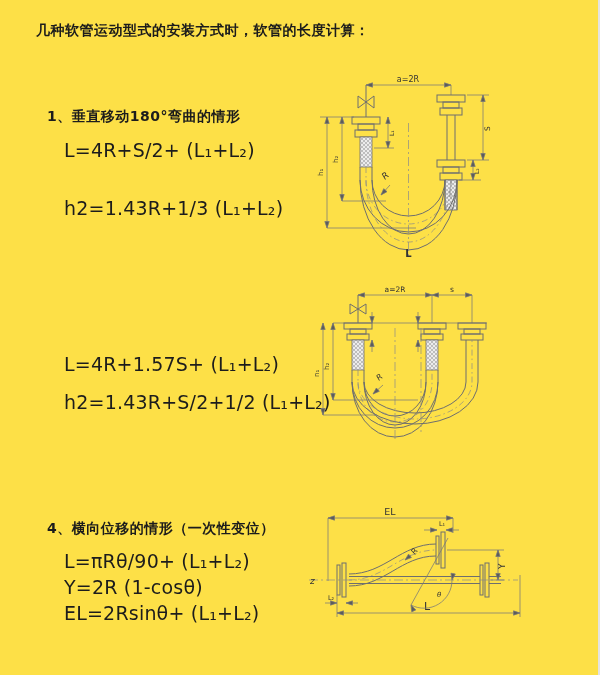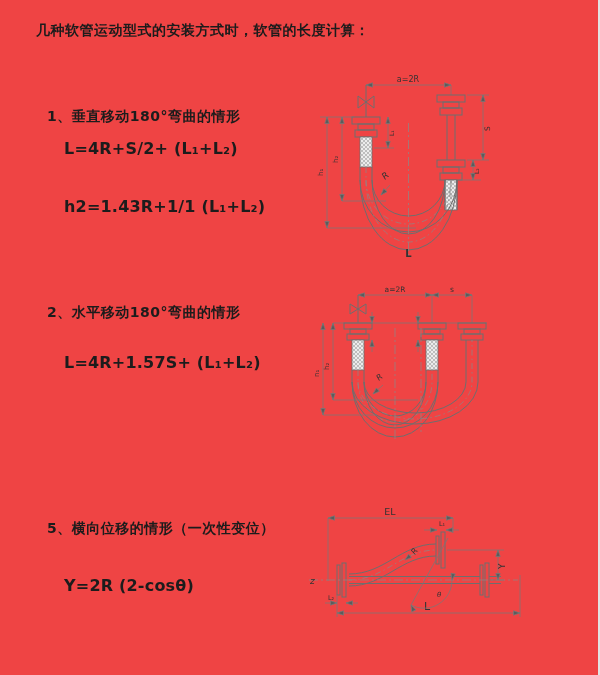--- a/index.html
+++ b/index.html
@@ -1,45 +1,47 @@
 <!DOCTYPE html>
 <html><head>
 <meta charset="utf-8">
 <style>
   html,body{margin:0;padding:0;background:#fff;}
-  .page{position:relative;width:600px;height:675px;background:#ef4444;overflow:hidden;
+  .page{position:relative;width:600px;height:675px;background:#fde047;overflow:hidden;
         font-family:"DejaVu Sans","Liberation Sans",sans-serif;color:#1c1c1c;}
   .edge{position:absolute;right:0;top:0;width:2px;height:100%;background:#e3e3e3;}
   .title{position:absolute;left:36px;top:22px;font-size:14px;font-weight:700;letter-spacing:.5px;}
   .heading{position:absolute;left:47px;font-size:14px;font-weight:700;letter-spacing:.5px;text-align:right;}
-  .formula{position:absolute;left:64px;font-size:16px;font-weight:700;letter-spacing:.2px;}
+  .formula{position:absolute;left:64px;font-size:19px;font-weight:400;letter-spacing:.2px;}
   svg.diag{position:absolute;}
   svg text{font-family:"DejaVu Sans","Liberation Sans",sans-serif;fill:#333;}
   .obj{fill:none;stroke:#6e6e6e;stroke-width:1;}
   .dim{fill:none;stroke:#787878;stroke-width:.75;}
   .cl{fill:none;stroke:#8a8a8a;stroke-width:.7;stroke-dasharray:9 3 2 3;}
   .hcl{fill:none;stroke:#8a8a8a;stroke-width:.7;stroke-dasharray:6 3 1.5 3;}
 </style>
 </head>
 <body>
 
 <div class="page">
   <div class="edge"></div>
 
   <div class="title">几种软管运动型式的安装方式时，软管的长度计算：</div>
 
   <div class="heading" style="top:108px">1、垂直移动180°弯曲的情形</div>
   <div class="formula" style="top:139px">L=4R+S/2+ (L₁+L₂)</div>
-  <div class="formula" style="top:197px">h2=1.43R+1/1 (L₁+L₂)</div>
-
-  <div class="heading" style="top:304px">2、水平移动180°弯曲的情形</div>
+  <div class="formula" style="top:197px">h2=1.43R+1/3 (L₁+L₂)</div>
+
   <div class="formula" style="top:353px">L=4R+1.57S+ (L₁+L₂)</div>
-
-  <div class="heading" style="top:520px">5、横向位移的情形（一次性变位）</div>
-  <div class="formula" style="top:576px">Y=2R (2-cosθ)</div>
+  <div class="formula" style="top:391px">h2=1.43R+S/2+1/2 (L₁+L₂)</div>
+
+  <div class="heading" style="top:520px">4、横向位移的情形（一次性变位）</div>
+  <div class="formula" style="top:550px">L=πRθ/90+ (L₁+L₂)</div>
+  <div class="formula" style="top:576px">Y=2R (1-cosθ)</div>
+  <div class="formula" style="top:602px">EL=2Rsinθ+ (L₁+L₂)</div>
 
   <svg class="diag" style="left:306px;top:68px" width="240" height="195" viewBox="0 0 240 195">
     <defs>
       <path id="a1" d="M0,0 L-6.5,-2.2 L-6.5,2.2 Z" fill="#5c5c5c"></path>
       <g id="h1t">
         <rect width="12" height="30" fill="#ececec" stroke="#6e6e6e" stroke-width="0.8"></rect>
         <path d="M0,4 L4,0 M0,8 L8,0 M0,12 L12,0 M0,16 L12,4 M0,20 L12,8 M0,24 L12,12 M0,28 L12,16 M2,30 L12,20 M6,30 L12,24 M10,30 L12,28 M8,0 L12,4 M4,0 L12,8 M0,0 L12,12 M0,4 L12,16 M0,8 L12,20 M0,12 L12,24 M0,16 L12,28 M0,20 L10,30 M0,24 L6,30 M0,28 L2,30" stroke="#8f8f8f" stroke-width="0.5" fill="none"></path>
       </g>
     </defs>
 

